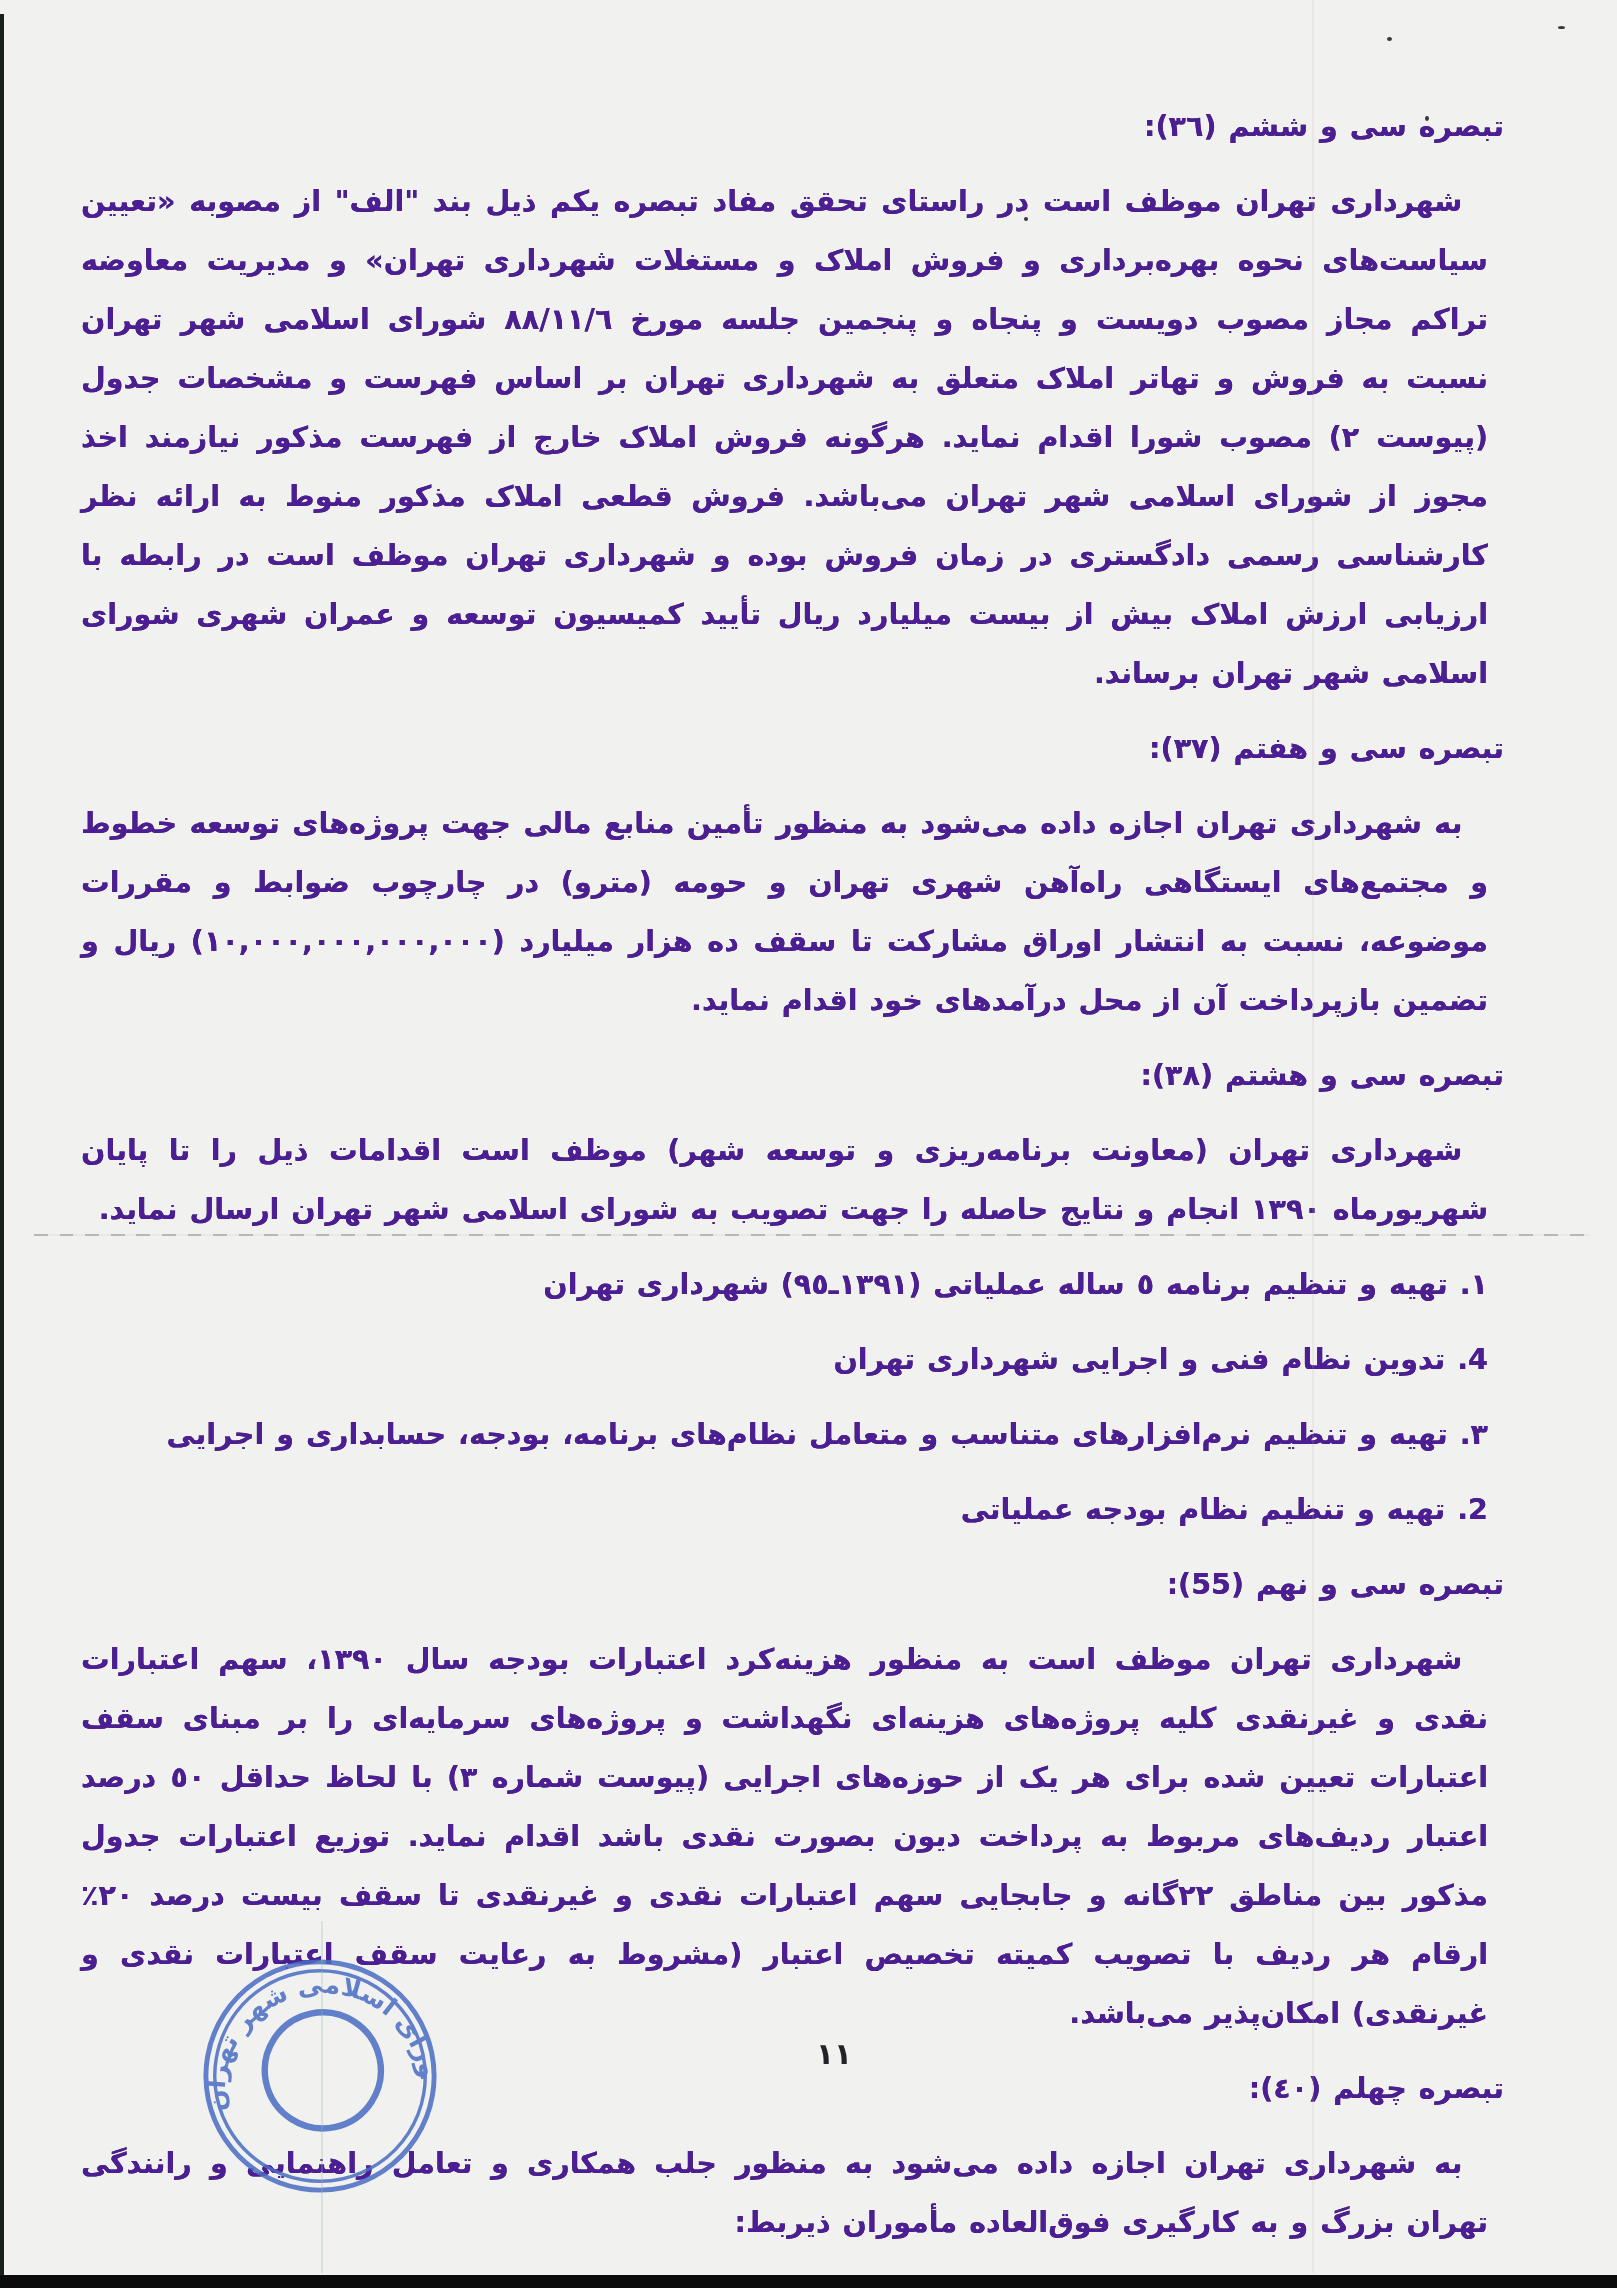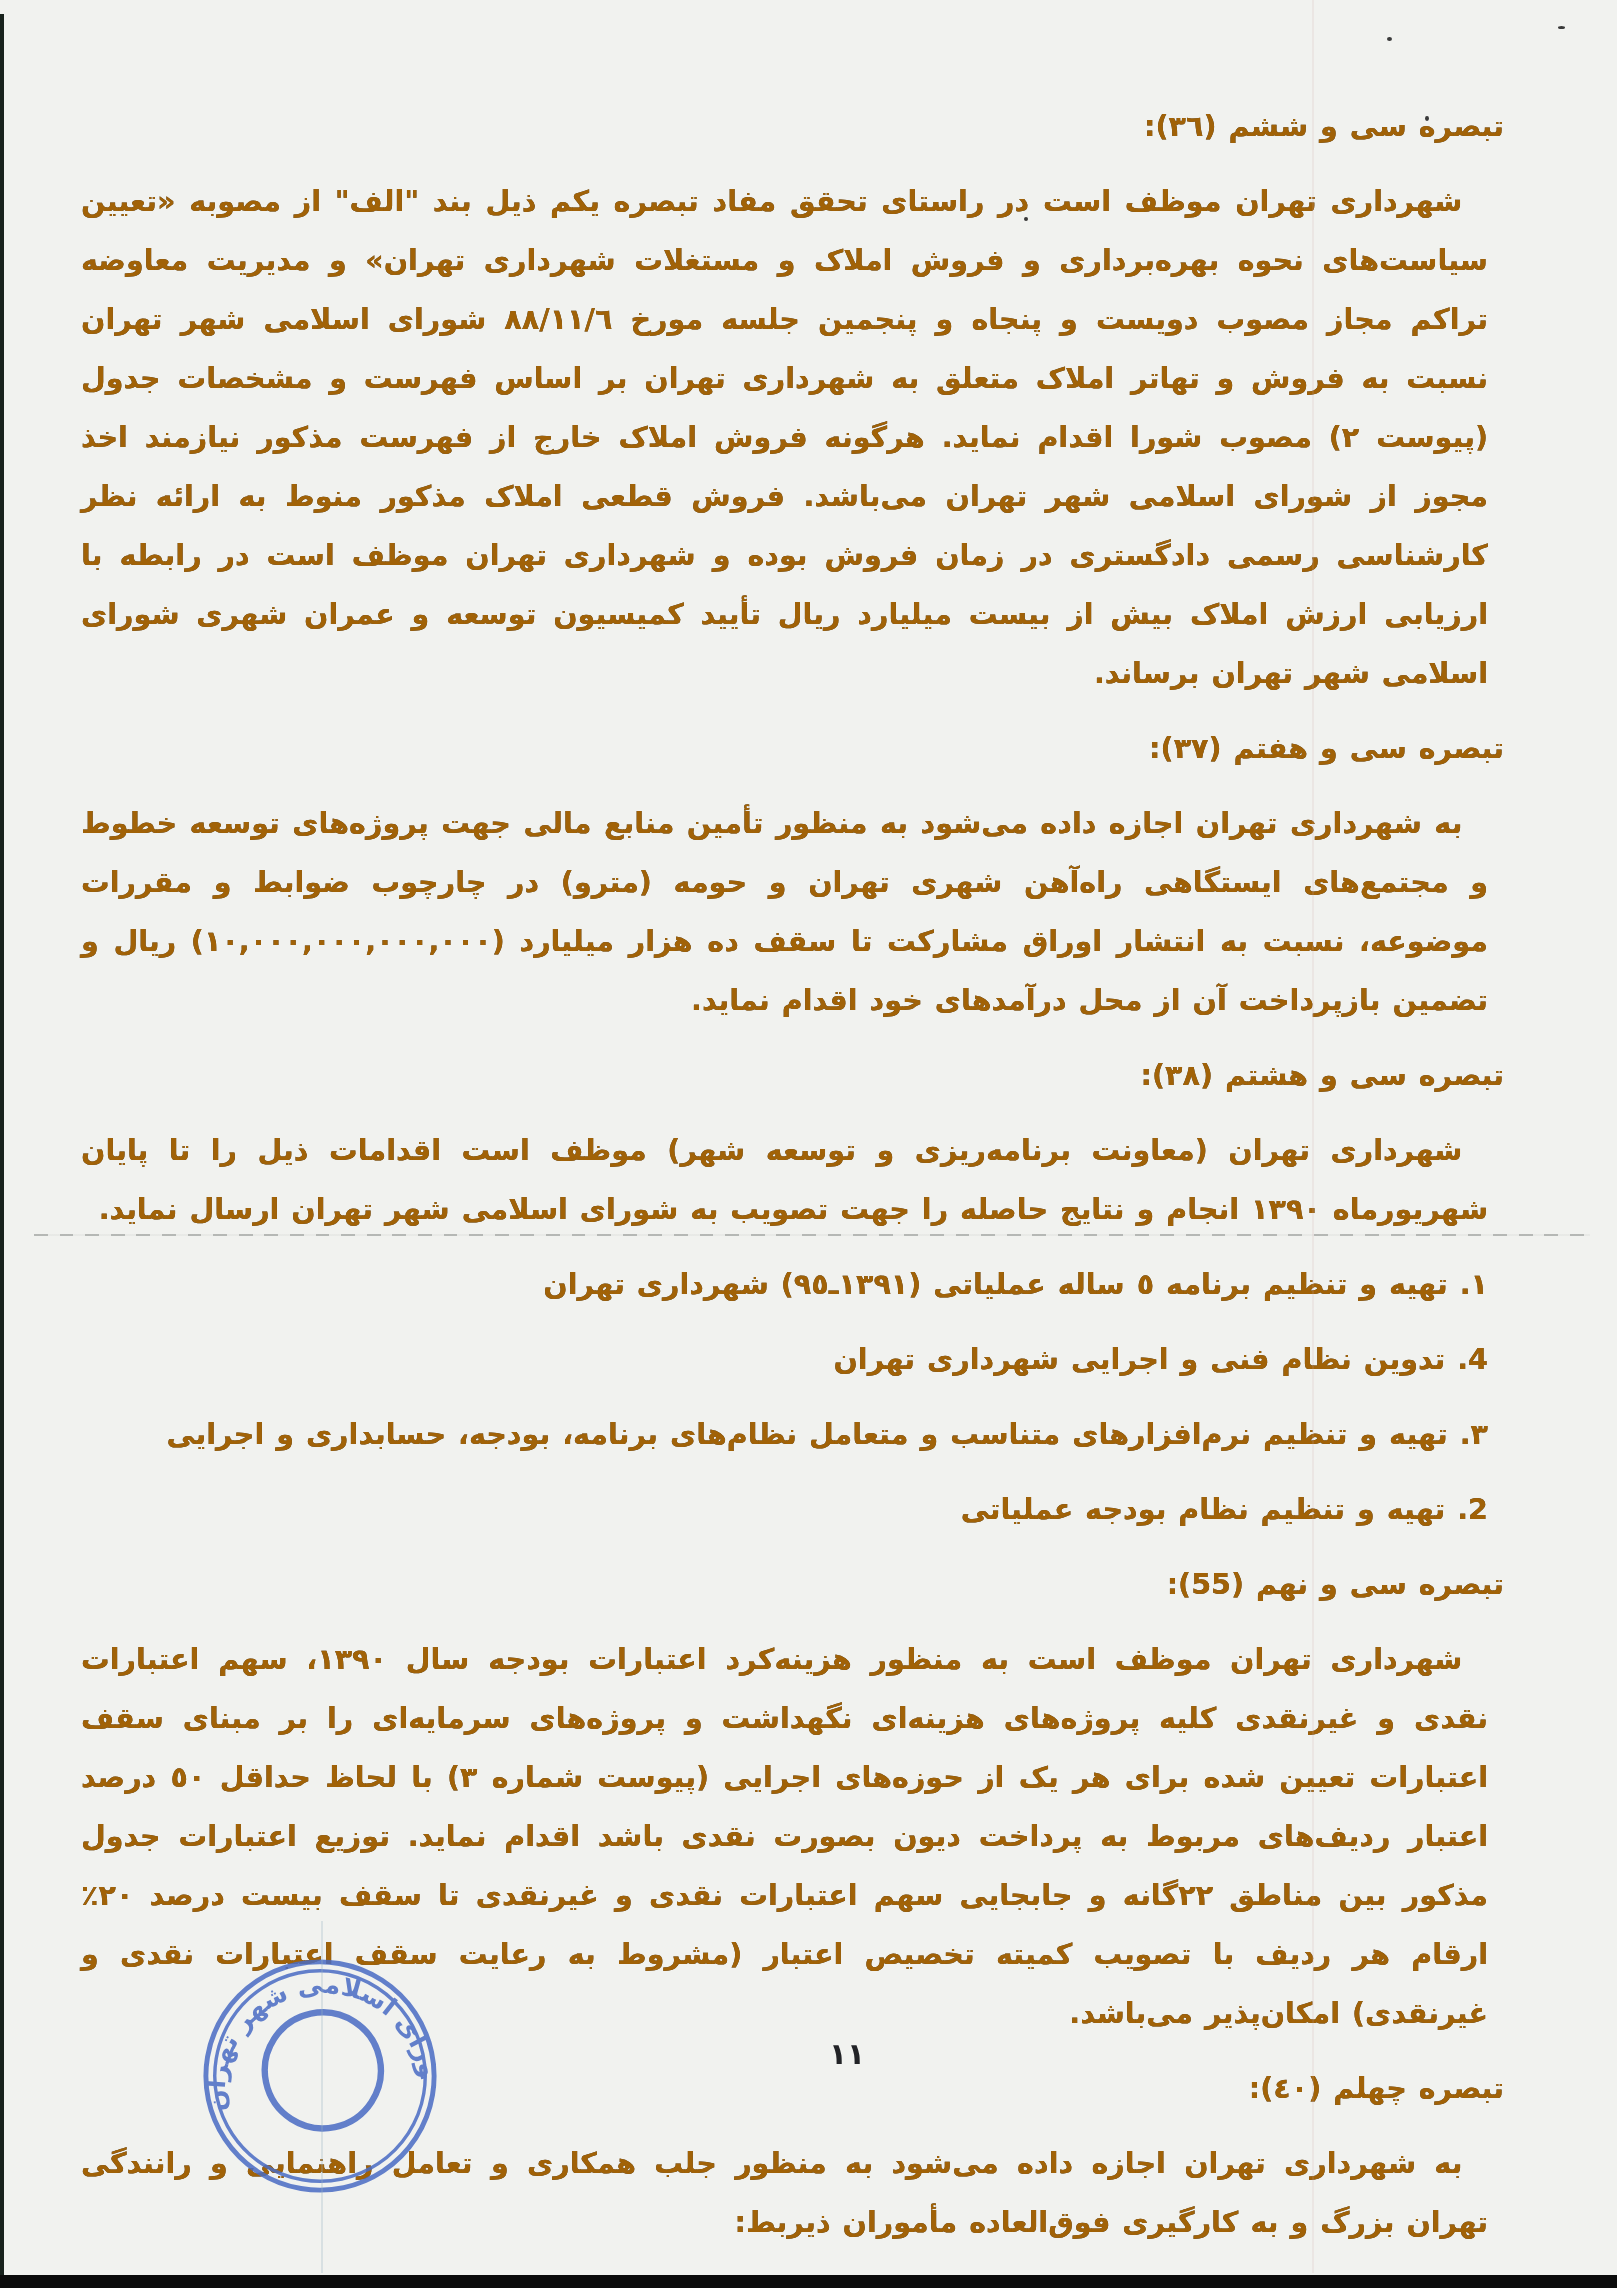--- a/index.html
+++ b/index.html
@@ -23,42 +23,42 @@
   .speck{position:absolute;background:#3a3a3a;border-radius:50%;}
 
   
   .content{
     position:absolute;top:87px;right:113px;left:65px;
     direction:rtl;
     text-align:justify;
     font-weight:bold;
     font-size:28.6px;
     line-height:59px;
-    color:#a16207;
+    color:#4c1d95;
     text-shadow:0 0 0.6px rgba(25,25,28,0.85);
     word-spacing:2px;
   }
   .content h2{
     font-size:28.6px;font-weight:bold;margin:9.9px 0 0 0;line-height:59px;
     text-align:right;
   }
   .content p{margin:16px;text-indent:25.6px;}
   .content p.list-item{text-indent:0;}
 
   
   .stamp{
     position:absolute;left:200px;top:1956px;width:240px;height:240px;
     transform:rotate(-12deg);
     opacity:0.85;
   }
   .stamp svg{display:block;}
 
   .page-number{
     position:absolute;left:816px;top:2037px;
-    direction:rtl;font-weight:bold;font-size:29.6px;color:#222326;margin-left:13px;
+    direction:rtl;font-weight:bold;font-size:29.6px;color:#222326;
   }
 </style>
 </head>
 <body>
 
 <div class="page">
 
   <div class="content">
     <h2>تبصره سی و ششم (٣٦):</h2>
     <p>شهرداری تهران موظف است در راستای تحقق مفاد تبصره یکم ذیل بند "الف" از مصوبه «تعیین سیاست‌های نحوه بهره‌برداری و فروش املاک و مستغلات شهرداری تهران» و مدیریت معاوضه تراکم مجاز مصوب دویست و پنجاه و پنجمین جلسه مورخ ٨٨/١١/٦ شورای اسلامی شهر تهران نسبت به فروش و تهاتر املاک متعلق به شهرداری تهران بر اساس فهرست و مشخصات جدول (پیوست ٢) مصوب شورا اقدام نماید. هرگونه فروش املاک خارج از فهرست مذکور نیازمند اخذ مجوز از شورای اسلامی شهر تهران می‌باشد. فروش قطعی املاک مذکور منوط به ارائه نظر کارشناسی رسمی دادگستری در زمان فروش بوده و شهرداری تهران موظف است در رابطه با ارزیابی ارزش املاک بیش از بیست میلیارد ریال تأیید کمیسیون توسعه و عمران شهری شورای اسلامی شهر تهران برساند.</p>

